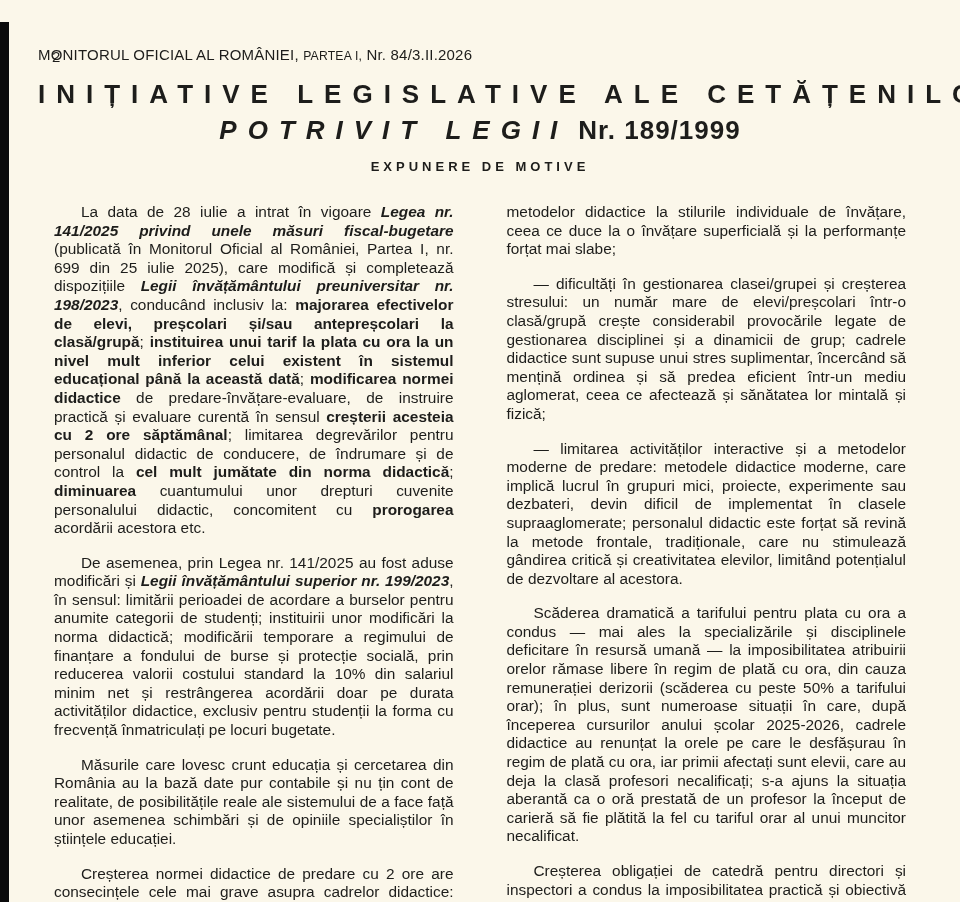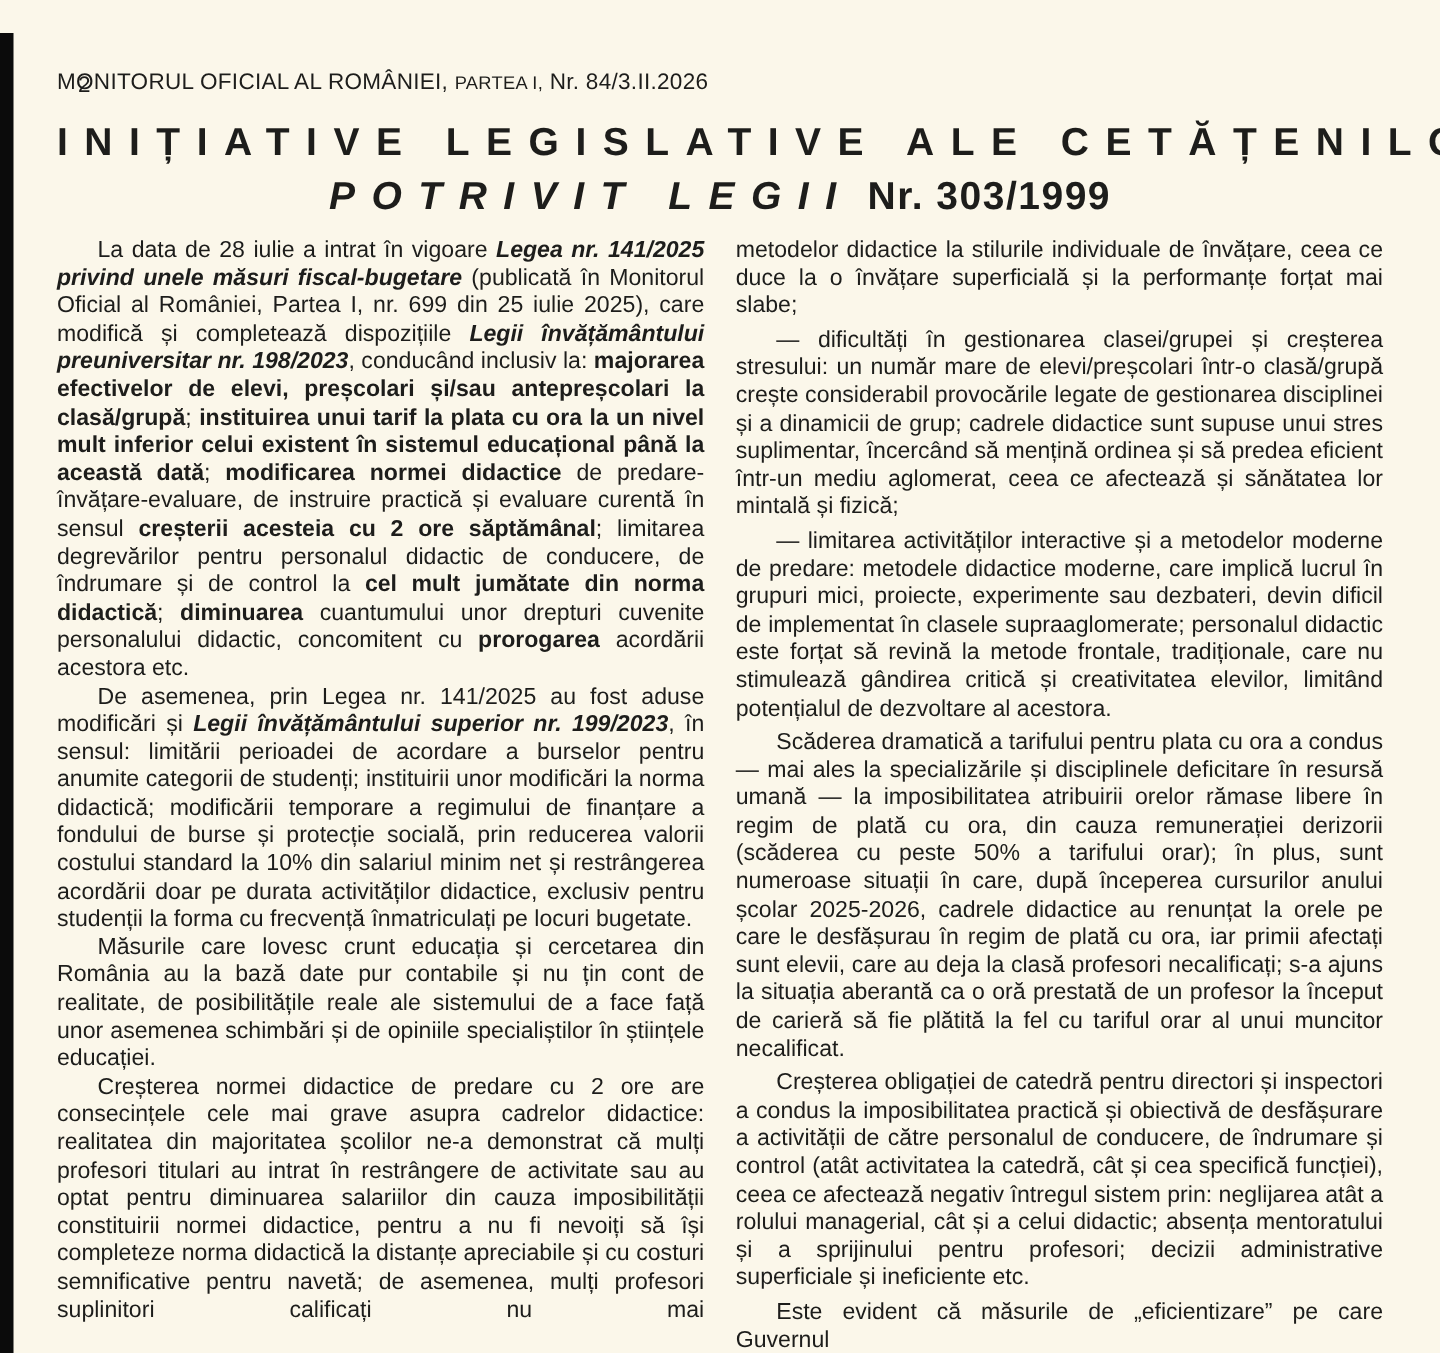--- a/index.html
+++ b/index.html
@@ -68,21 +68,21 @@
     display: flex;
     gap: 21px;
   }
   .col {
     flex: 1 1 0;
     min-width: 0;
     font-size: 15.4px;
     line-height: 18.6px;
     text-align: justify;
   }
-  .col p.para { margin: 0; }
+  .col p.para { margin: 16px; }
   .col-right p.para { margin-bottom: 4px; }
   p.para.indent { text-indent: 27px; }
   p.para.fill { text-align-last: justify; }
   .seg-n  { font-weight: 400; }
   .seg-b  { font-weight: 700; }
   .seg-bi { font-weight: 700; font-style: italic; }
   .seg-u  { text-underline-offset: 2.5px; }
 </style>
 </head>
 <body>
@@ -94,23 +94,24 @@
 
   <div class="header-line">
     <span>MONITORUL OFICIAL AL ROMÂNIEI,</span>
     <span class="part">PARTEA I,</span>
     <span>Nr. 84/3.II.2026</span>
   </div>
 
   <div class="main-title">INIȚIATIVE LEGISLATIVE ALE CETĂȚENILOR</div>
 
   <div class="main-title-2">
-    <span class="spaced">POTRIVIT LEGII</span><span class="tight">Nr. 303/1999</span>
+    <span class="spaced">POTRIVIT LEGII</span><span class="tight">Nr. 189/1999</span>
   </div>
 
+  <div class="subtitle">EXPUNERE DE MOTIVE</div>
 
   <div class="columns">
     <div class="col col-left">
         <p class="para indent"><span class="seg-n">La data de 28 iulie a intrat în vigoare </span><span class="seg-bi">Legea nr. 141/2025 privind unele măsuri fiscal-bugetare</span><span class="seg-n"> (publicată în Monitorul Oficial al României, Partea I, nr. 699 din 25 iulie 2025), care modifică și completează dispozițiile </span><span class="seg-bi">Legii învățământului preuniversitar nr. 198/2023</span><span class="seg-n">, conducând inclusiv la: </span><span class="seg-b">majorarea efectivelor de elevi, preșcolari și/sau antepreșcolari la clasă/grupă</span><span class="seg-n">; </span><span class="seg-b">instituirea unui tarif la plata cu ora la un nivel mult inferior celui existent în sistemul educațional până la această dată</span><span class="seg-n">; </span><span class="seg-b">modificarea normei didactice</span><span class="seg-n"> de predare-învățare-evaluare, de instruire practică și evaluare curentă în sensul </span><span class="seg-b">creșterii acesteia cu 2 ore săptămânal</span><span class="seg-n">; limitarea degrevărilor pentru personalul didactic de conducere, de îndrumare și de control la </span><span class="seg-b">cel mult jumătate din norma didactică</span><span class="seg-n">; </span><span class="seg-b">diminuarea</span><span class="seg-n"> cuantumului unor drepturi cuvenite personalului didactic, concomitent cu </span><span class="seg-b">prorogarea</span><span class="seg-n"> acordării acestora etc.</span></p>
         <p class="para indent"><span class="seg-n">De asemenea, prin Legea nr. 141/2025 au fost aduse modificări și </span><span class="seg-bi">Legii învățământului superior nr. 199/2023</span><span class="seg-n">, în sensul: limitării perioadei de acordare a burselor pentru anumite categorii de studenți; instituirii unor modificări la norma didactică; modificării temporare a regimului de finanțare a fondului de burse și protecție socială, prin reducerea valorii costului standard la 10% din salariul minim net și restrângerea acordării doar pe durata activităților didactice, exclusiv pentru studenții la forma cu frecvență înmatriculați pe locuri bugetate.</span></p>
         <p class="para indent"><span class="seg-n">Măsurile care lovesc crunt educația și cercetarea din România au la bază date pur contabile și nu țin cont de realitate, de posibilitățile reale ale sistemului de a face față unor asemenea schimbări și de opiniile specialiștilor în științele educației.</span></p>
         <p class="para indent fill"><span class="seg-u">Creșterea normei didactice de predare cu 2 ore</span><span class="seg-n"> are consecințele cele mai grave asupra cadrelor didactice: realitatea din majoritatea școlilor ne-a demonstrat că mulți profesori titulari au intrat în restrângere de activitate sau au optat pentru diminuarea salariilor din cauza imposibilității constituirii normei didactice, pentru a nu fi nevoiți să își completeze norma didactică la distanțe apreciabile și cu costuri semnificative pentru navetă; de asemenea, mulți profesori suplinitori calificați nu mai</span></p>
       </div>
     <div class="col col-right">
         <p class="para"><span class="seg-n">metodelor didactice la stilurile individuale de învățare, ceea ce duce la o învățare superficială și la performanțe forțat mai slabe;</span></p>

